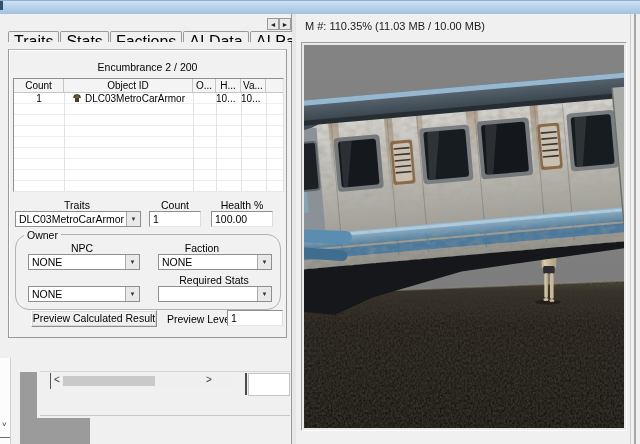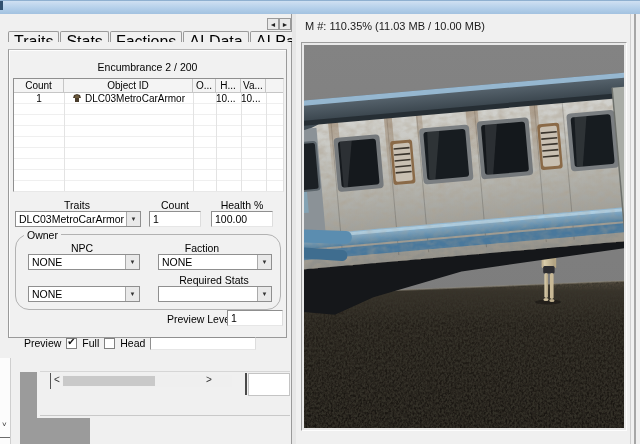--- a/index.html
+++ b/index.html
@@ -161,34 +161,25 @@
       <div class="combo" style="left:12px;top:51px;width:112px">
         <span class="cv">NONE</span>
         <span class="cbtn">▼</span>
       </div>
       <div class="combo" style="left:142px;top:51px;width:114px">
         <span class="cv"></span>
         <span class="cbtn">▼</span>
       </div>
     </div>
 
+    <div class="abs btn" style="left:22px;top:260px;width:126px;height:17px">Preview Calculated Result</div>
     <div class="abs lbl" style="left:158px;top:263px">Preview Level</div>
     <div class="abs field" style="left:218px;top:260px;width:56px">1</div>
   </div>
 
-  <div class="abs prevrow">
-    <span class="lbl">Preview</span>
-    <span class="cb">
-        <span class="mk">✔</span>
-      </span>
-    <span class="lbl">Full</span>
-    <span class="cb"></span>
-    <span class="lbl">Head</span>
-    <span class="field" style="width:106px;height:13px;display:inline-block"></span>
-  </div>
 
   <div class="abs sliver">
     <div class="abs glyph" style="left:2px;top:62px;font-size:8px">˅</div>
     <div class="abs" style="left:0;top:79px;width:10px;height:1px;background:#6b6b6b"></div>
   </div>
   <div class="abs darkcol"></div>
   <div class="abs darkblock"></div>
   <div class="abs" style="left:40px;top:357px;width:250px;height:1px;background:#d6d6d6"></div>
   <div class="abs" style="left:50px;top:359px;width:1px;height:16px;background:#555"></div>
   <div class="abs glyph" style="left:54px;top:360px">&lt;</div>

